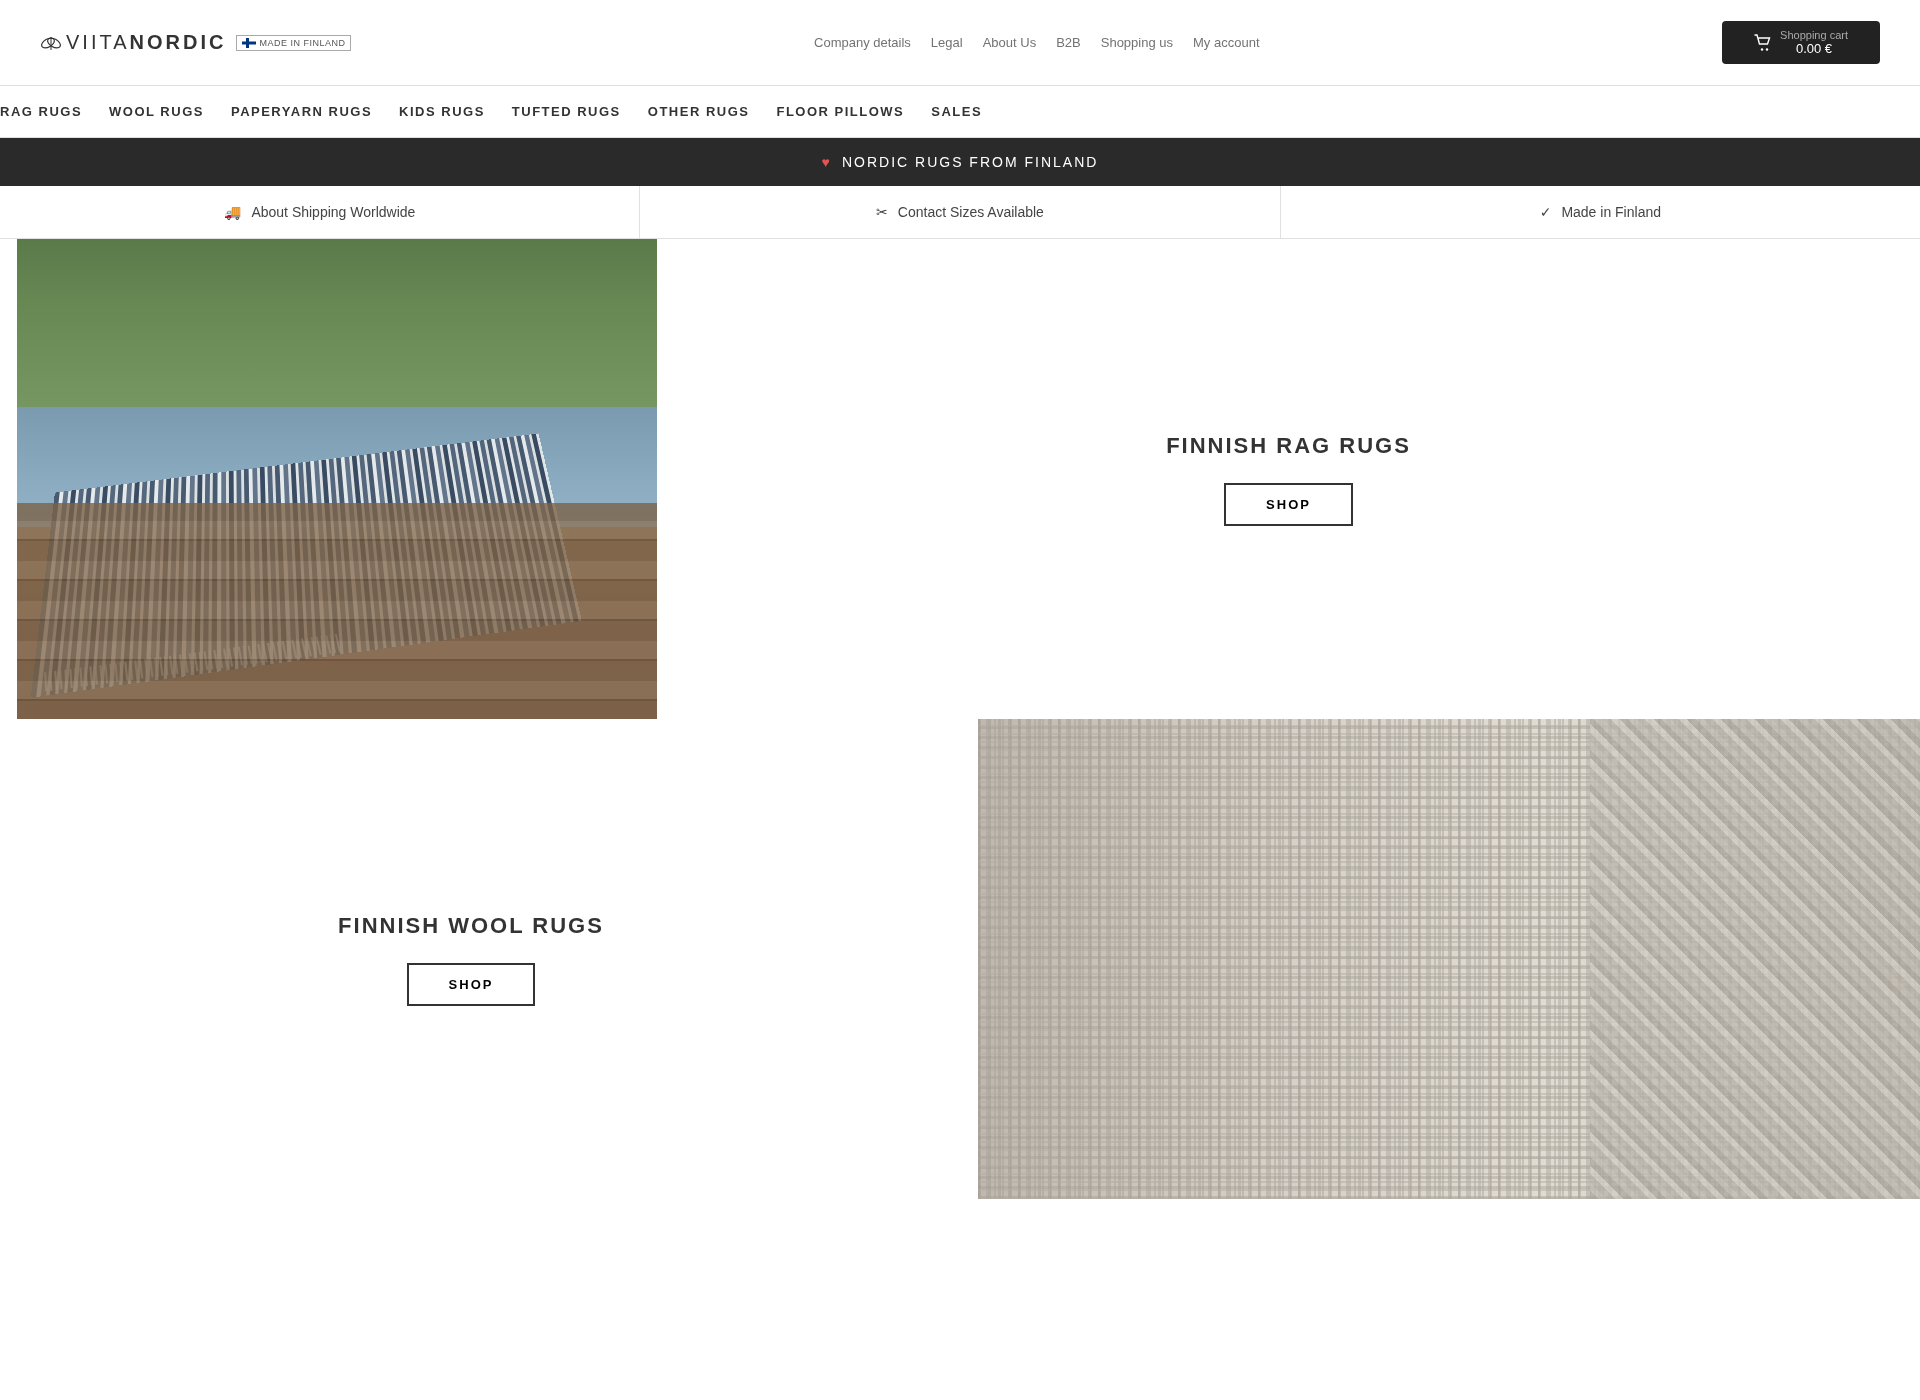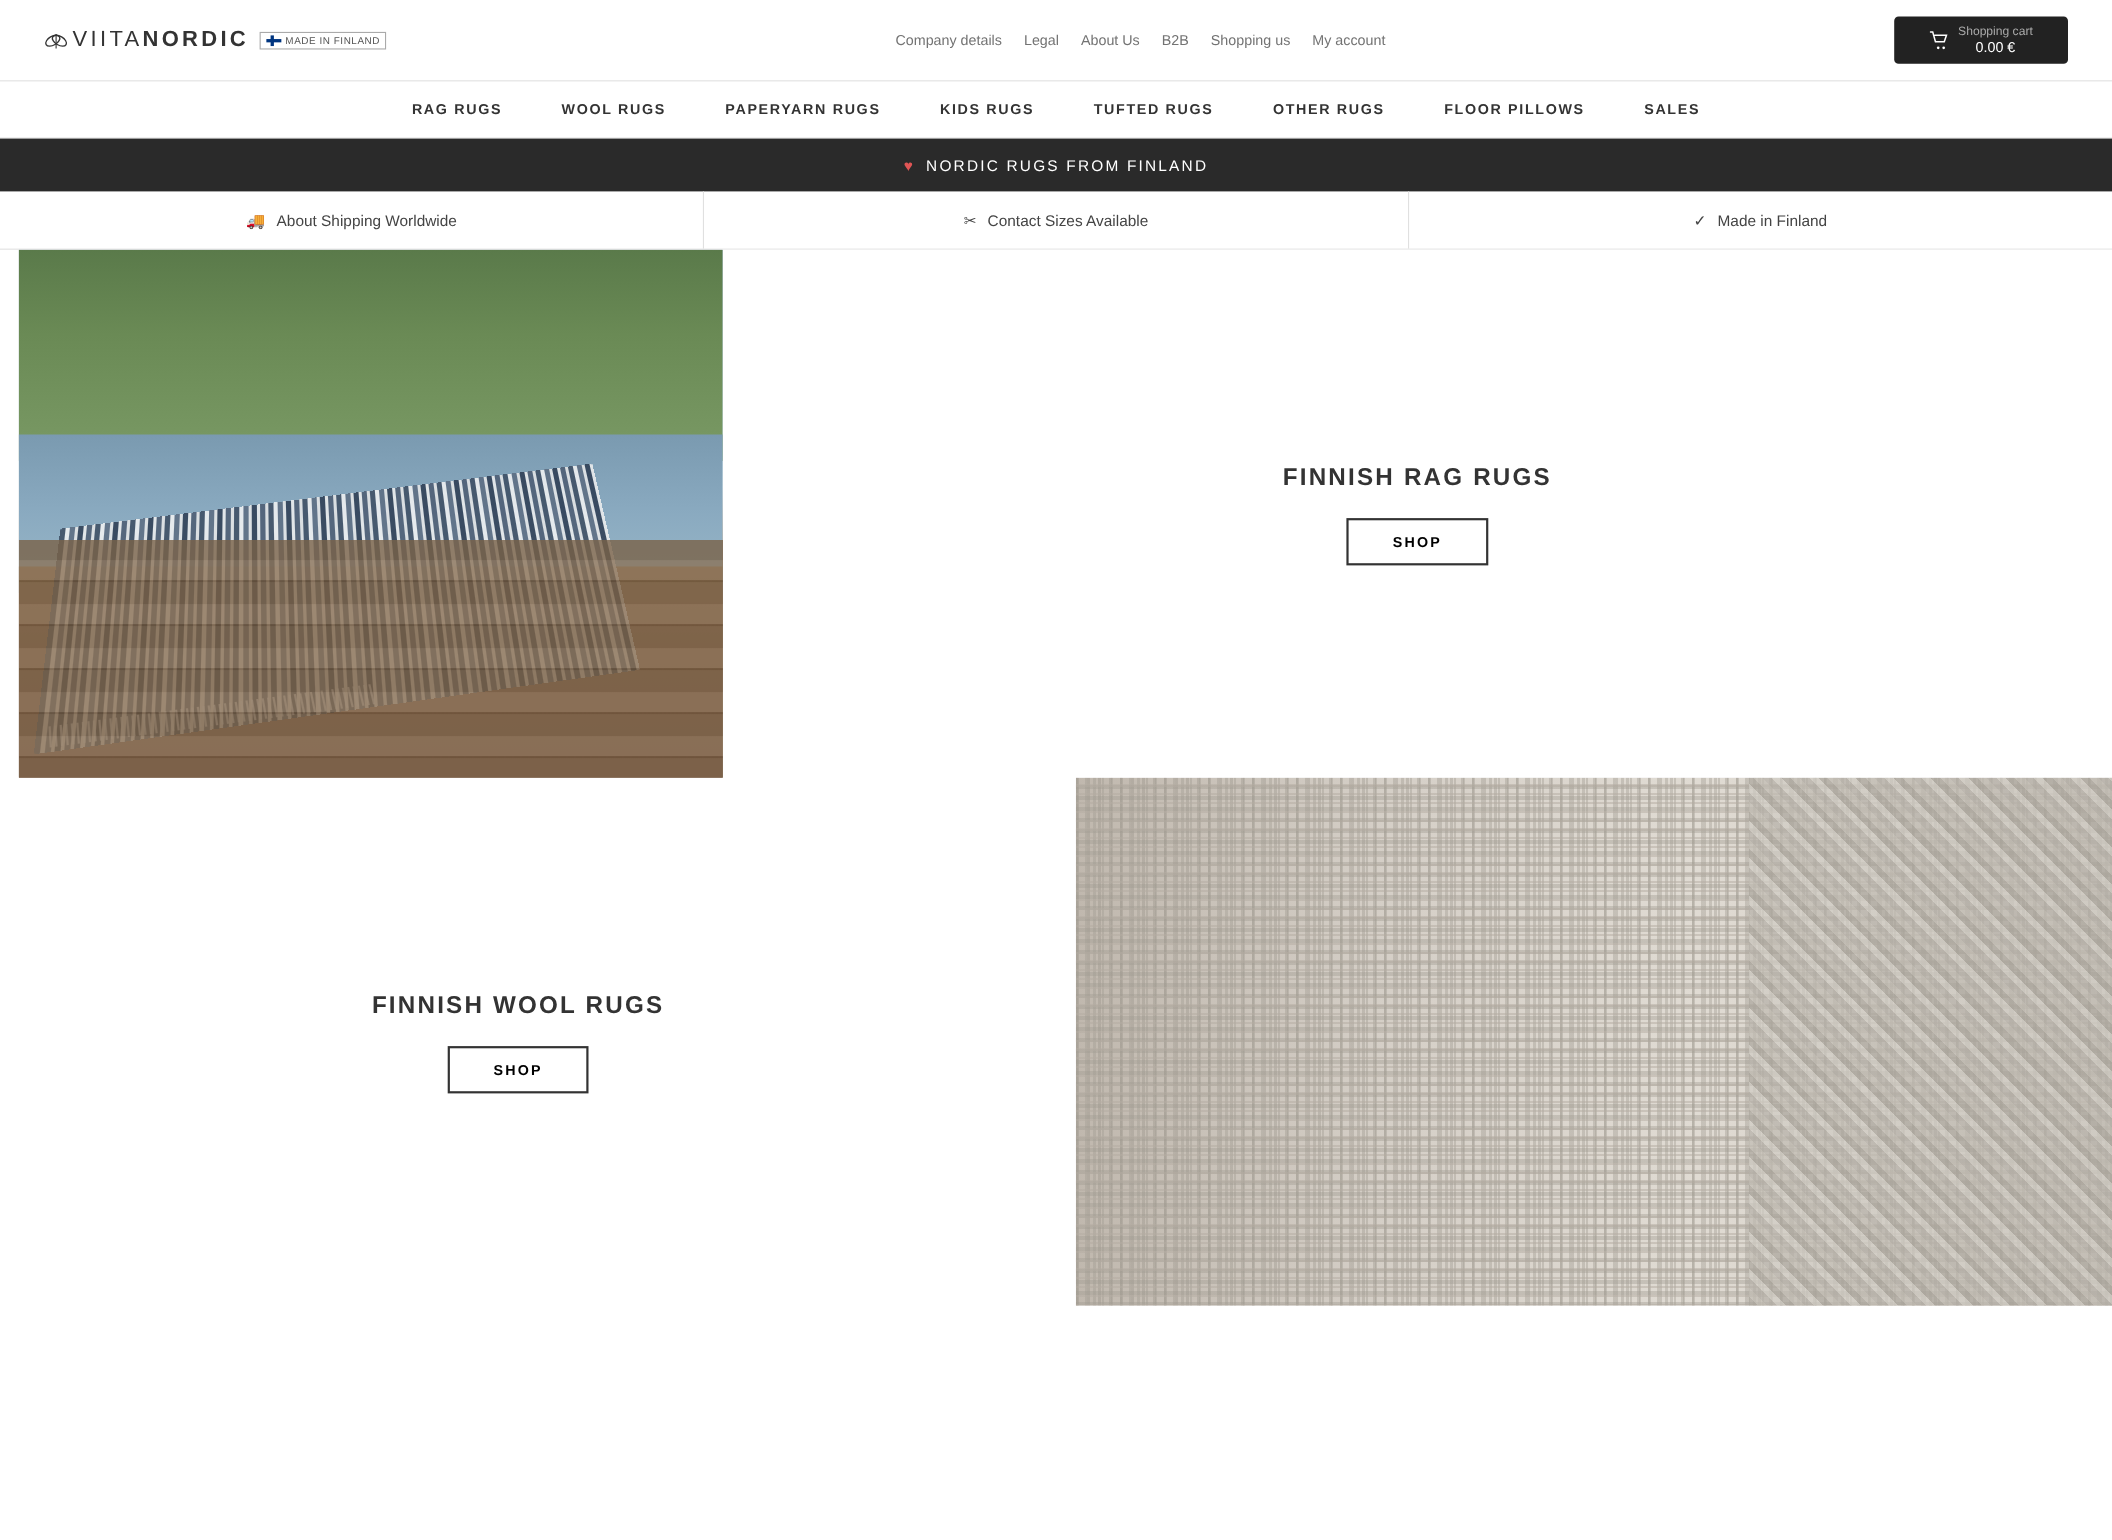--- a/index.html
+++ b/index.html
@@ -5,21 +5,21 @@
     * { margin: 0; padding: 0; box-sizing: border-box; }
     body { font-family: Arial, Helvetica, sans-serif; font-size: 14px; color: #333; background: #fff; width: 1920px; }
 
     
     .top-bar {
       display: flex;
       align-items: center;
       justify-content: space-between;
       padding: 10px 40px;
       border-bottom: 1px solid #e0e0e0;
-      height: 74px;
+      height: 86px;
     }
     .top-links {
       display: flex;
       align-items: center;
       gap: 20px;
       font-size: 13px;
       color: #555;
     }
     .top-links a {
       text-decoration: none;
@@ -40,22 +40,22 @@
     .cart-label {
       font-size: 11px;
       color: #aaa;
       display: block;
     }
 
     
     .main-nav {
       display: flex;
       align-items: center;
-      justify-content: center;
-      gap: 54px;
+      justify-content: flex-start;
+      gap: 27px;
       padding: 18px 0;
       border-bottom: 1px solid #e0e0e0;
     }
     .main-nav a {
       text-decoration: none;
       color: #333;
       font-size: 13px;
       letter-spacing: 1.5px;
       font-weight: 600;
       text-transform: uppercase;

